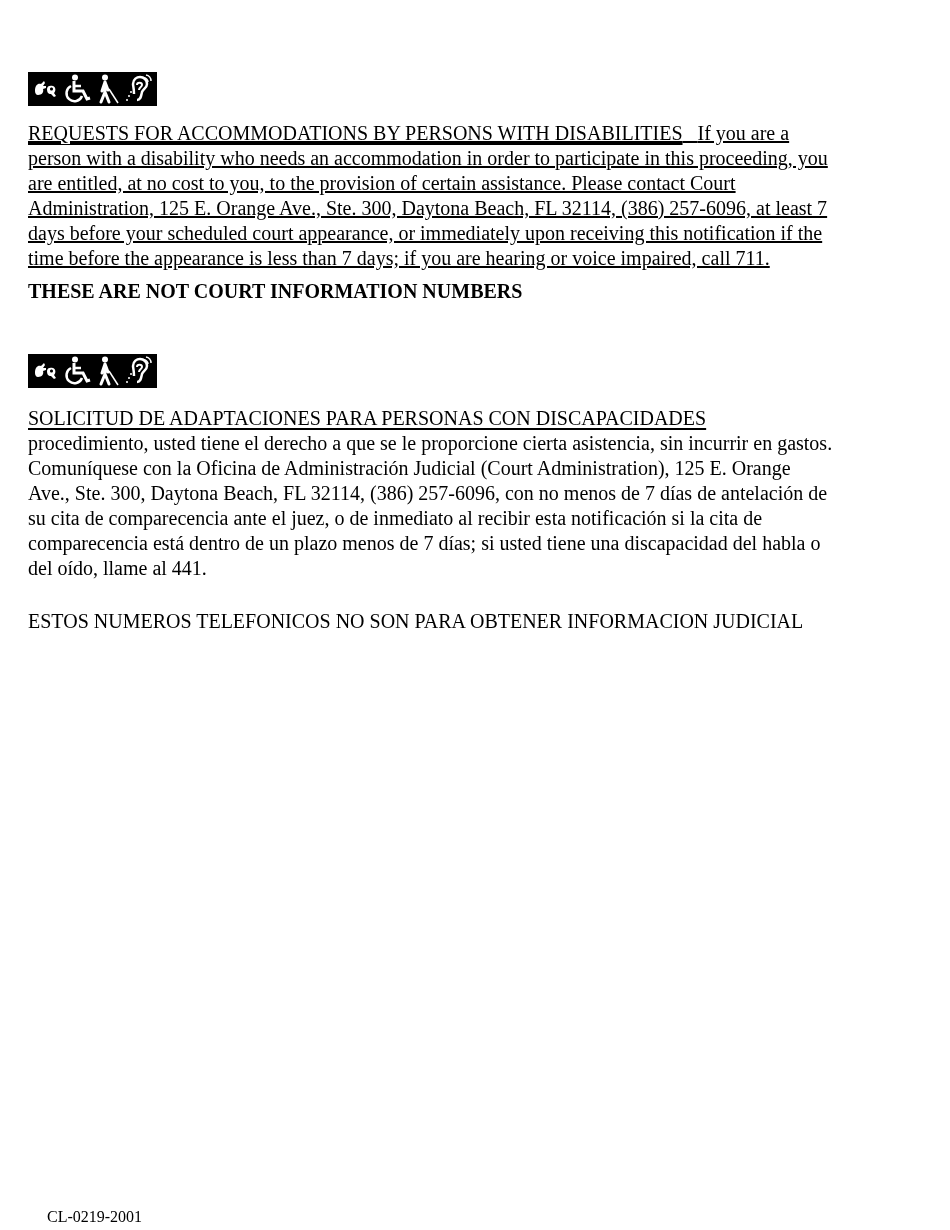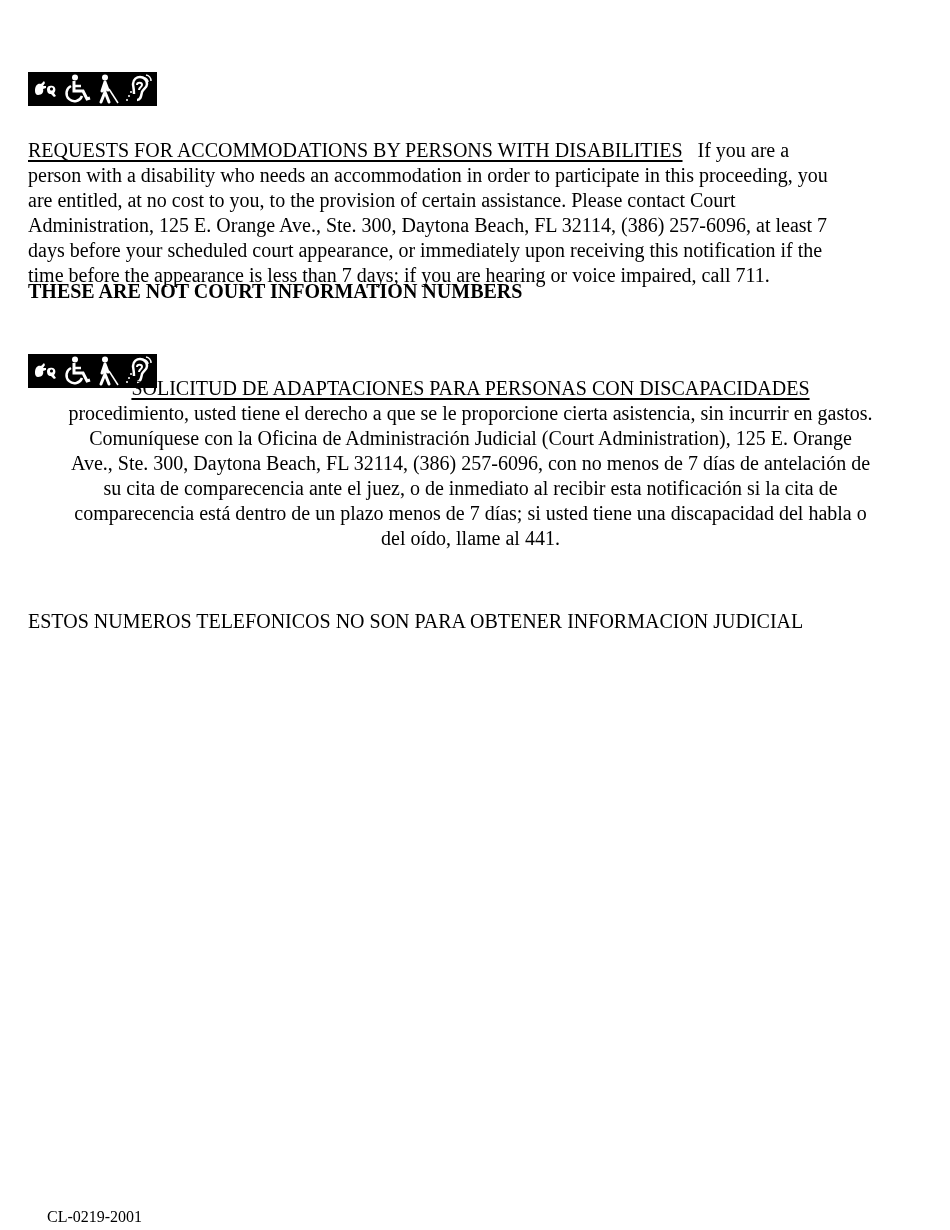--- a/index.html
+++ b/index.html
@@ -35,21 +35,21 @@
   <svg width="28" height="30" viewBox="0 0 28 30">
     <path d="M9 20 C9 14 8 12 8 10 C8 5 12 3 15 3 C19 3 22 6 22 10 C22 14 18 15 17 18 C16 22 16 26 12 26" stroke="#fff" stroke-width="2.5" fill="none"></path>
     <path d="M12 11 C12 8 17 8 17 11 C17 13 14 13 14 16" stroke="#fff" stroke-width="2" fill="none"></path>
     <path d="M21 1 A6 6 0 0 1 26 7 M19 4 A4 4 0 0 1 23 8" stroke="#fff" stroke-width="1.5" fill="none"></path>
     <circle cx="6" cy="18" r="1" fill="#fff"></circle>
       <circle cx="4" cy="22" r="1" fill="#fff"></circle>
       <circle cx="2" cy="26" r="1" fill="#fff"></circle>
   </svg>
 </div>
 
-<div class="para" style="top:138px;">
+<div class="para" style="top:121px;text-decoration:underline;">
   <span class="line">
     <span class="heading">REQUESTS FOR ACCOMMODATIONS BY PERSONS WITH DISABILITIES</span>&nbsp;&nbsp;&nbsp;<span>If you are a</span>
   </span>
   <span class="line">person with a disability who needs an accommodation in order to participate in this proceeding, you</span>
   <span class="line">are entitled, at no cost to you, to the provision of certain assistance. Please contact Court</span>
   <span class="line">Administration, 125 E. Orange Ave., Ste. 300, Daytona Beach, FL 32114, (386) 257-6096, at least 7</span>
   <span class="line">days before your scheduled court appearance, or immediately upon receiving this notification if the</span>
   <span class="line">time before the appearance is less than 7 days; if you are hearing or voice impaired, call 711.</span>
 </div>
 
@@ -74,21 +74,21 @@
   <svg width="28" height="30" viewBox="0 0 28 30">
     <path d="M9 20 C9 14 8 12 8 10 C8 5 12 3 15 3 C19 3 22 6 22 10 C22 14 18 15 17 18 C16 22 16 26 12 26" stroke="#fff" stroke-width="2.5" fill="none"></path>
     <path d="M12 11 C12 8 17 8 17 11 C17 13 14 13 14 16" stroke="#fff" stroke-width="2" fill="none"></path>
     <path d="M21 1 A6 6 0 0 1 26 7 M19 4 A4 4 0 0 1 23 8" stroke="#fff" stroke-width="1.5" fill="none"></path>
     <circle cx="6" cy="18" r="1" fill="#fff"></circle>
       <circle cx="4" cy="22" r="1" fill="#fff"></circle>
       <circle cx="2" cy="26" r="1" fill="#fff"></circle>
   </svg>
 </div>
 
-<div class="para" style="top:376px;text-align:center;">
+<div class="para" style="top:406px;">
   <span class="line heading">SOLICITUD DE ADAPTACIONES PARA PERSONAS CON DISCAPACIDADES</span>
   <span class="line">procedimiento, usted tiene el derecho a que se le proporcione cierta asistencia, sin incurrir en gastos.</span>
   <span class="line">Comuníquese con la Oficina de Administración Judicial (Court Administration), 125 E. Orange</span>
   <span class="line">Ave., Ste. 300, Daytona Beach, FL 32114, (386) 257-6096,  con no menos de 7 días de antelación de</span>
   <span class="line">su cita de comparecencia ante el juez, o de inmediato al recibir esta notificación si la cita de</span>
   <span class="line">comparecencia está dentro de un plazo menos de 7 días; si usted tiene una discapacidad del habla o</span>
   <span class="line">del oído, llame al 441.</span>
 </div>
 
 <div class="para" style="top:609px;">ESTOS NUMEROS TELEFONICOS NO SON PARA OBTENER INFORMACION JUDICIAL</div>

